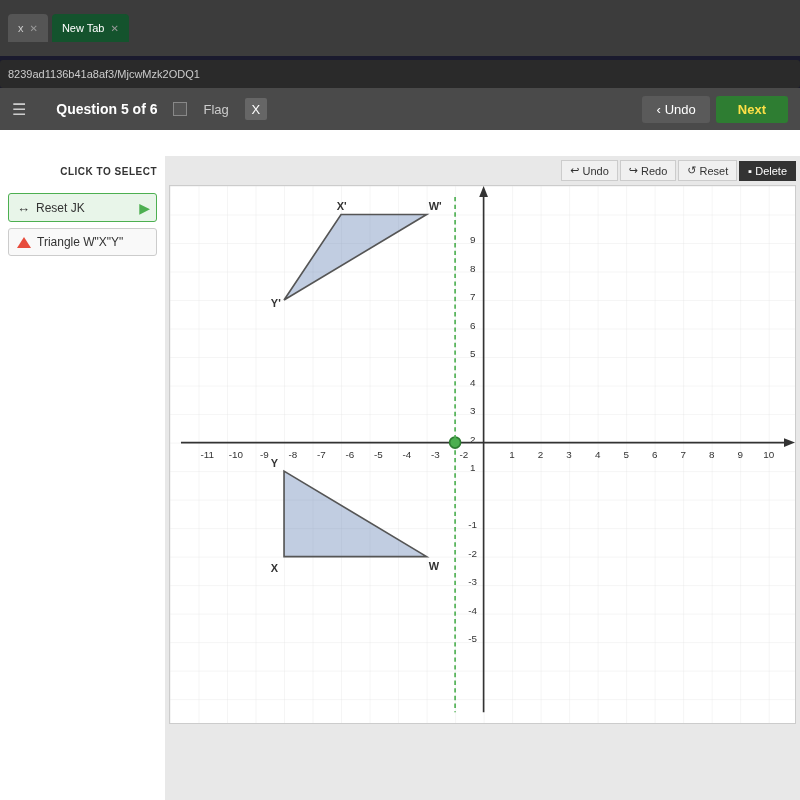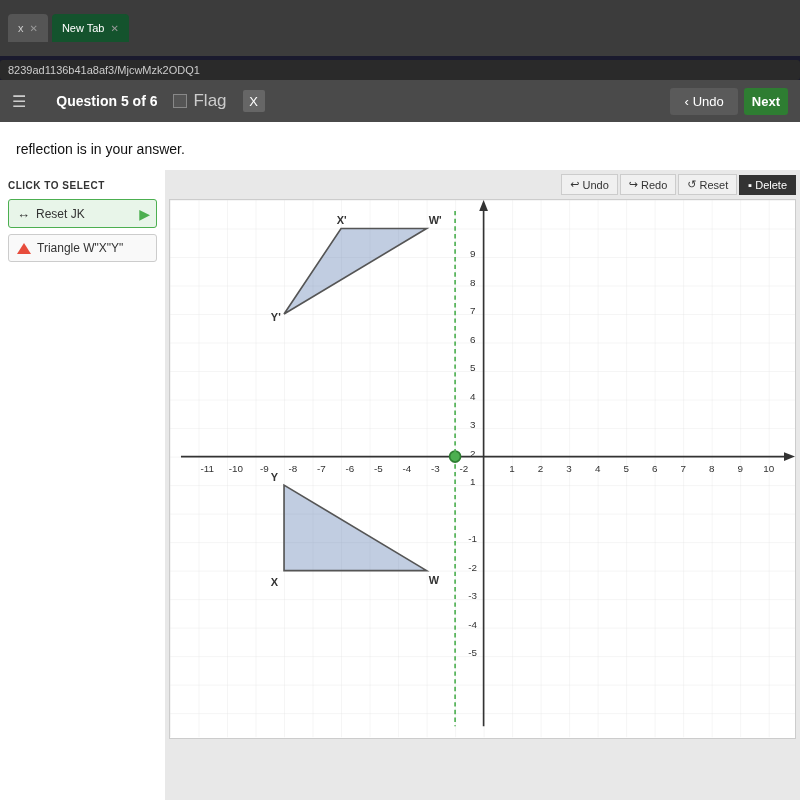--- a/index.html
+++ b/index.html
@@ -41,21 +41,21 @@
       background: #14532d;
       color: #fff;
     }
     .tab-close {
       font-size: 10px;
       color: #999;
       cursor: pointer;
     }
     .address-bar {
       background: #2a2a2a;
-      height: 20px;
+      height: 28px;
       width: 100%;
       border-radius: 3px;
       display: flex;
       align-items: center;
       padding: 0 8px;
       color: #ccc;
       font-size: 11px;
       margin-top: 4px;
     }
 
@@ -82,25 +82,25 @@
     }
     .question-num {
       color: #fff;
       font-size: 14px;
       font-weight: bold;
       margin-left: 14px;
     }
     .flag-btn {
       display: flex;
       align-items: center;
-      gap: 6px;
+      gap: 16px;
       background: transparent;
       border: none;
       color: #ccc;
-      font-size: 17px;
+      font-size: 13px;
       cursor: pointer;
     }
     .flag-square {
       width: 14px;
       height: 14px;
       background: #555;
       border: 1px solid #888;
     }
     .x-btn {
       background: #666;
@@ -128,22 +128,22 @@
       font-size: 13px;
       cursor: pointer;
       border-radius: 3px;
       display: flex;
       align-items: center;
       gap: 4px;
     }
     .next-btn {
       background: #2e7d32;
       border: none;
-      color: #ffffff;
-      padding: 6px 8px;
+      color: #fde047;
+      padding: 6px 22px;
       font-size: 13px;
       cursor: pointer;
       border-radius: 3px;
       font-weight: bold;
     }
 
     
     .question-text {
       padding: 16px 16px 10px 16px;
       font-size: 14px;
@@ -168,22 +168,23 @@
     .sidebar {
       width: 165px;
       padding: 10px 8px;
       background: #fff;
       flex-shrink: 0;
     }
     .click-to-select {
       font-size: 10px;
       color: #333;
       font-weight: bold;
-      margin-bottom: 8px;
+      margin-bottom: 16px;
       letter-spacing: 0.5px;
+      text-align: right;
     }
     .sidebar-item {
       display: flex;
       align-items: center;
       gap: 6px;
       padding: 6px 8px;
       border: 1px solid #ccc;
       border-radius: 3px;
       margin-bottom: 6px;
       cursor: pointer;
@@ -277,21 +278,20 @@
         <span>‹</span>
         <span>Undo</span>
       </button>
       <button class="next-btn">
         <span>Next</span>
       </button>
     </div>
   </div>
 
   <div class="question-text">
-    <p>reflection is in your answer.</p>
   </div>
 
   <div class="content-area">
 
     <div class="sidebar">
       <div class="click-to-select">CLICK TO SELECT</div>
       <div class="sidebar-item active">
         <span style="font-size:13px;">↔</span>
         <span>Reset JK</span>
         <span class="arrow-right">▶</span>

